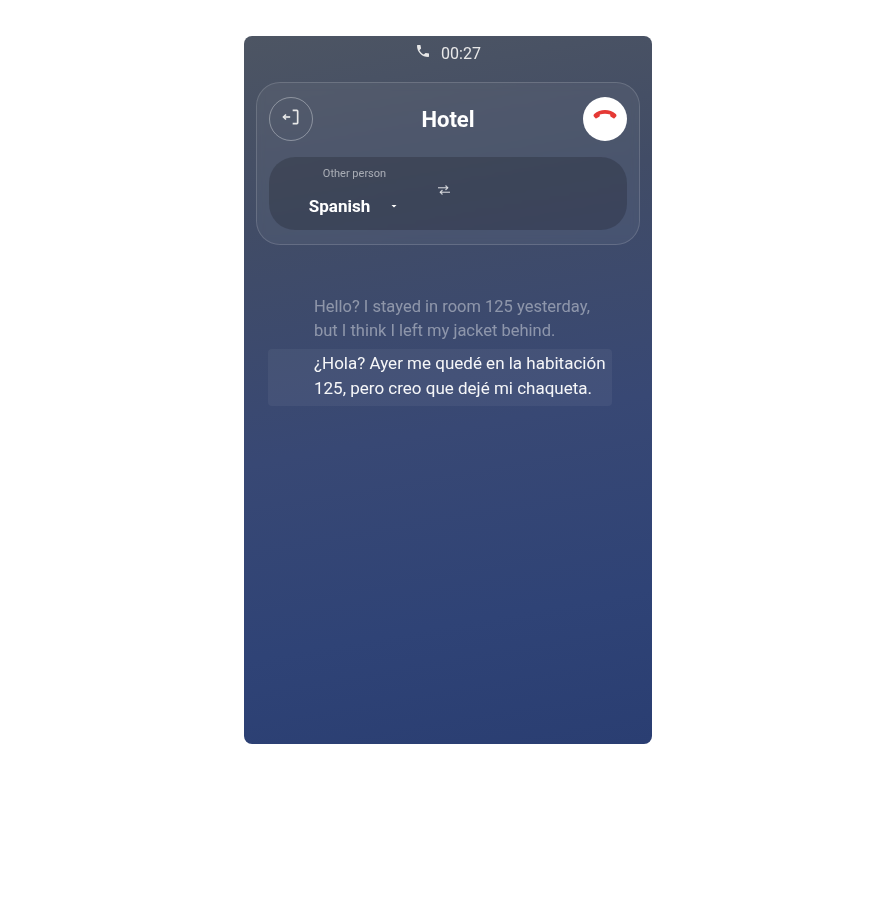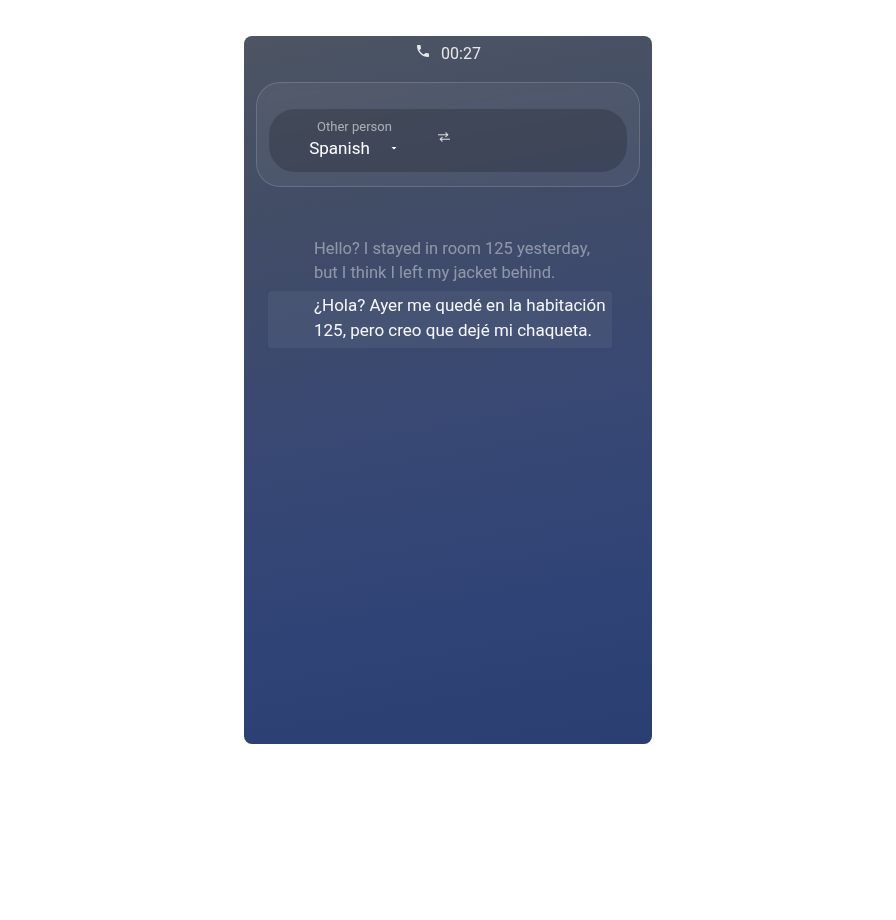--- a/index.html
+++ b/index.html
@@ -72,27 +72,27 @@
     background: rgba(0,0,0,0.18);
     border-radius: 26px;
     padding: 10px 12px 14px 12px;
     display: grid;
     grid-template-columns: 1fr 40px 1fr;
     align-items: center;
   }
   .lang-col { text-align: center; }
   .lang-label {
     color: rgba(255,255,255,0.55);
-    font-size: 13px;
-    margin-bottom: 4px;
+    font-size: 11px;
+    margin-bottom: 16px;
   }
   .lang-select {
     color: #ffffff;
     font-size: 17px;
-    font-weight: 400;
+    font-weight: 700;
     display: inline-flex;
     align-items: center;
     gap: 18px;
     cursor: pointer;
   }
   .lang-select svg { width: 12px; height: 12px; fill: #ffffff; }
   .swap-btn {
     width: 32px; height: 32px;
     border-radius: 50%;
     display: flex; align-items: center; justify-content: center;
@@ -147,20 +147,39 @@
   <div class="status-bar">
     <span>
       <svg viewBox="0 0 24 24">
           <path d="M6.6 10.8c1.4 2.8 3.8 5.2 6.6 6.6l2.2-2.2c.3-.3.7-.4 1.1-.3 1.1.4 2.3.6 3.5.6.6 0 1 .4 1 1V20c0 .6-.4 1-1 1C10.6 21 3 13.4 3 4c0-.6.4-1 1-1h3.5c.6 0 1 .4 1 1 0 1.2.2 2.4.6 3.5.1.4 0 .8-.3 1.1L6.6 10.8z"></path>
         </svg>
     </span>
     <span>00:27</span>
   </div>
 
   <div class="header-card">
+    <div class="header-top">
+      <div class="icon-btn exit-btn">
+        <span>
+          <svg viewBox="0 0 24 24">
+              <path d="M14 4h5a1 1 0 0 1 1 1v14a1 1 0 0 1-1 1h-5"></path>
+              <path d="M11 12H3"></path>
+              <path d="M6 9l-3 3 3 3"></path>
+            </svg>
+        </span>
+      </div>
+      <div class="contact-title">Hotel</div>
+      <div class="icon-btn hangup-btn">
+        <span>
+          <svg viewBox="0 0 24 24">
+              <path d="M21.5 13.2c-.3.3-.8.4-1.1.1l-2.6-1.5c-.4-.2-.6-.6-.6-1V9.6c-1.7-.5-3.4-.8-5.2-.8s-3.5.3-5.2.8v1.2c0 .4-.2.8-.6 1l-2.6 1.5c-.4.2-.8.1-1.1-.1l-1.2-1.2C.3 11 .3 9.7 1.2 8.9 4 6.3 8 5 12 5s8 1.3 10.8 3.9c.9.8.9 2.1.1 2.9l-1.4 1.4z" fill="#e53935"></path>
+            </svg>
+        </span>
+      </div>
+    </div>
 
     <div class="lang-row">
       <div class="lang-col">
         <div class="lang-label">Other person</div>
         <div class="lang-select">
           <span>Spanish</span>
           <span><svg viewBox="0 0 24 24">
                 <path d="M7 10l5 5 5-5z"></path>
               </svg></span>
         </div>

